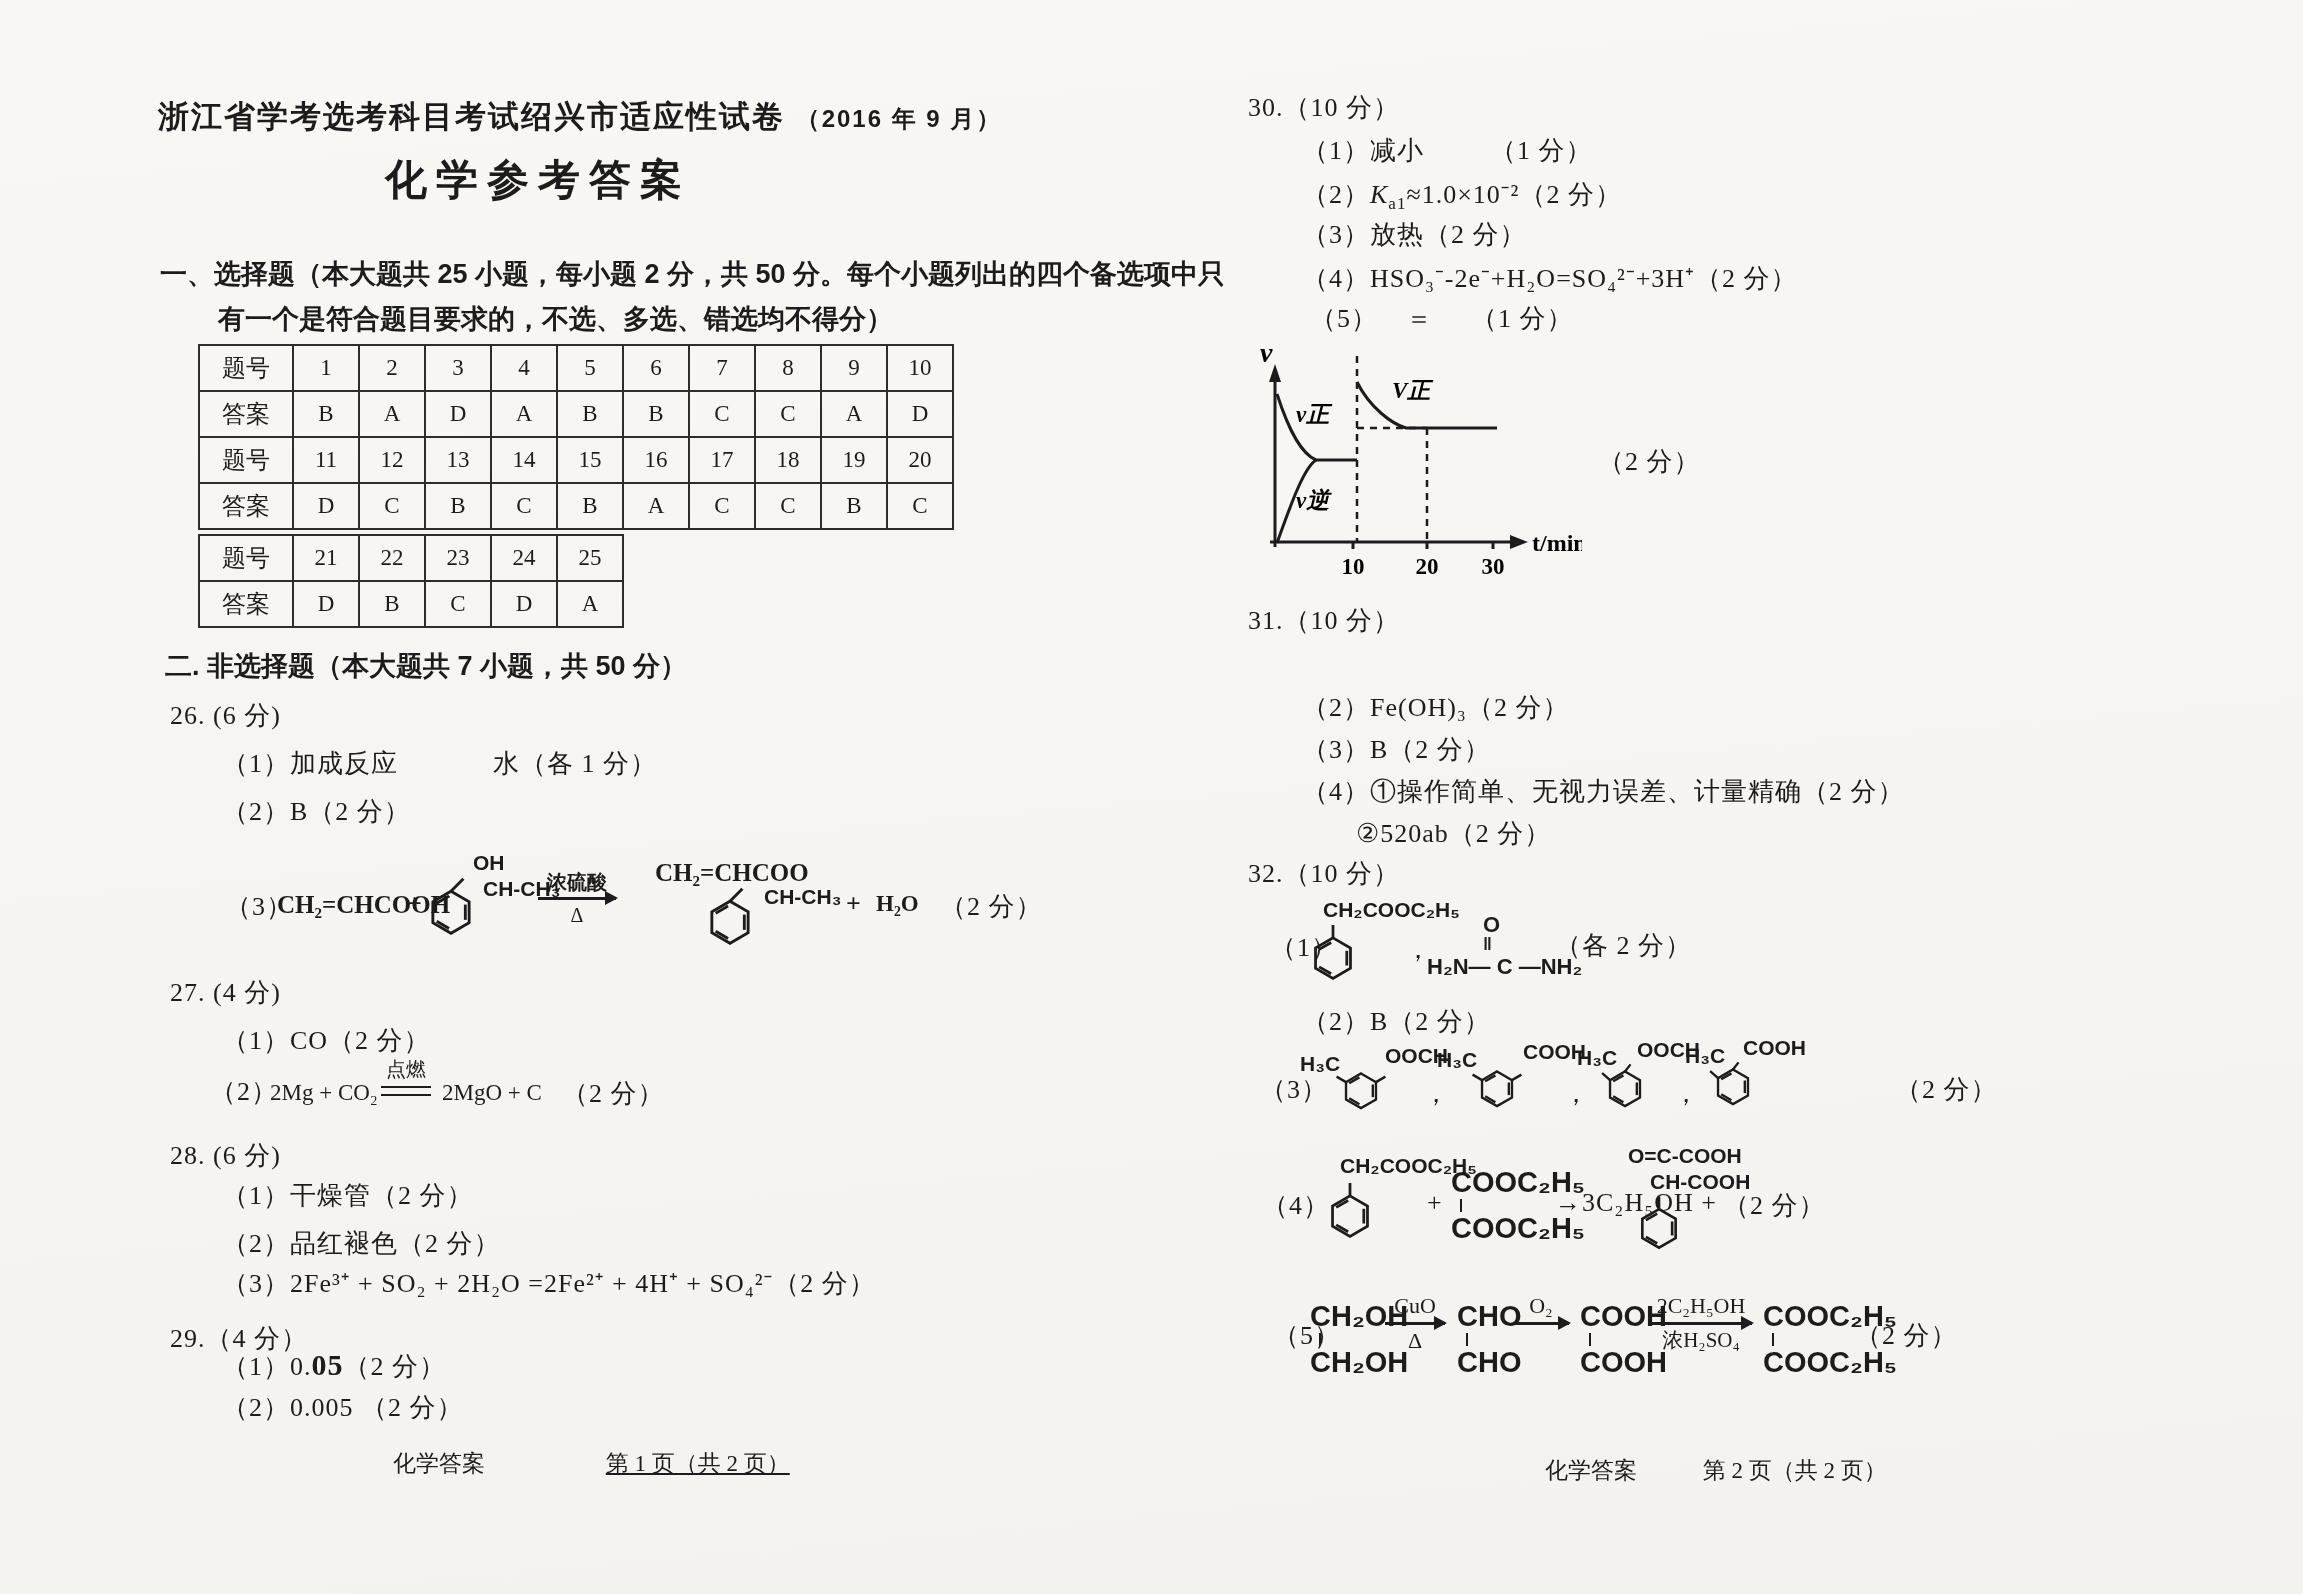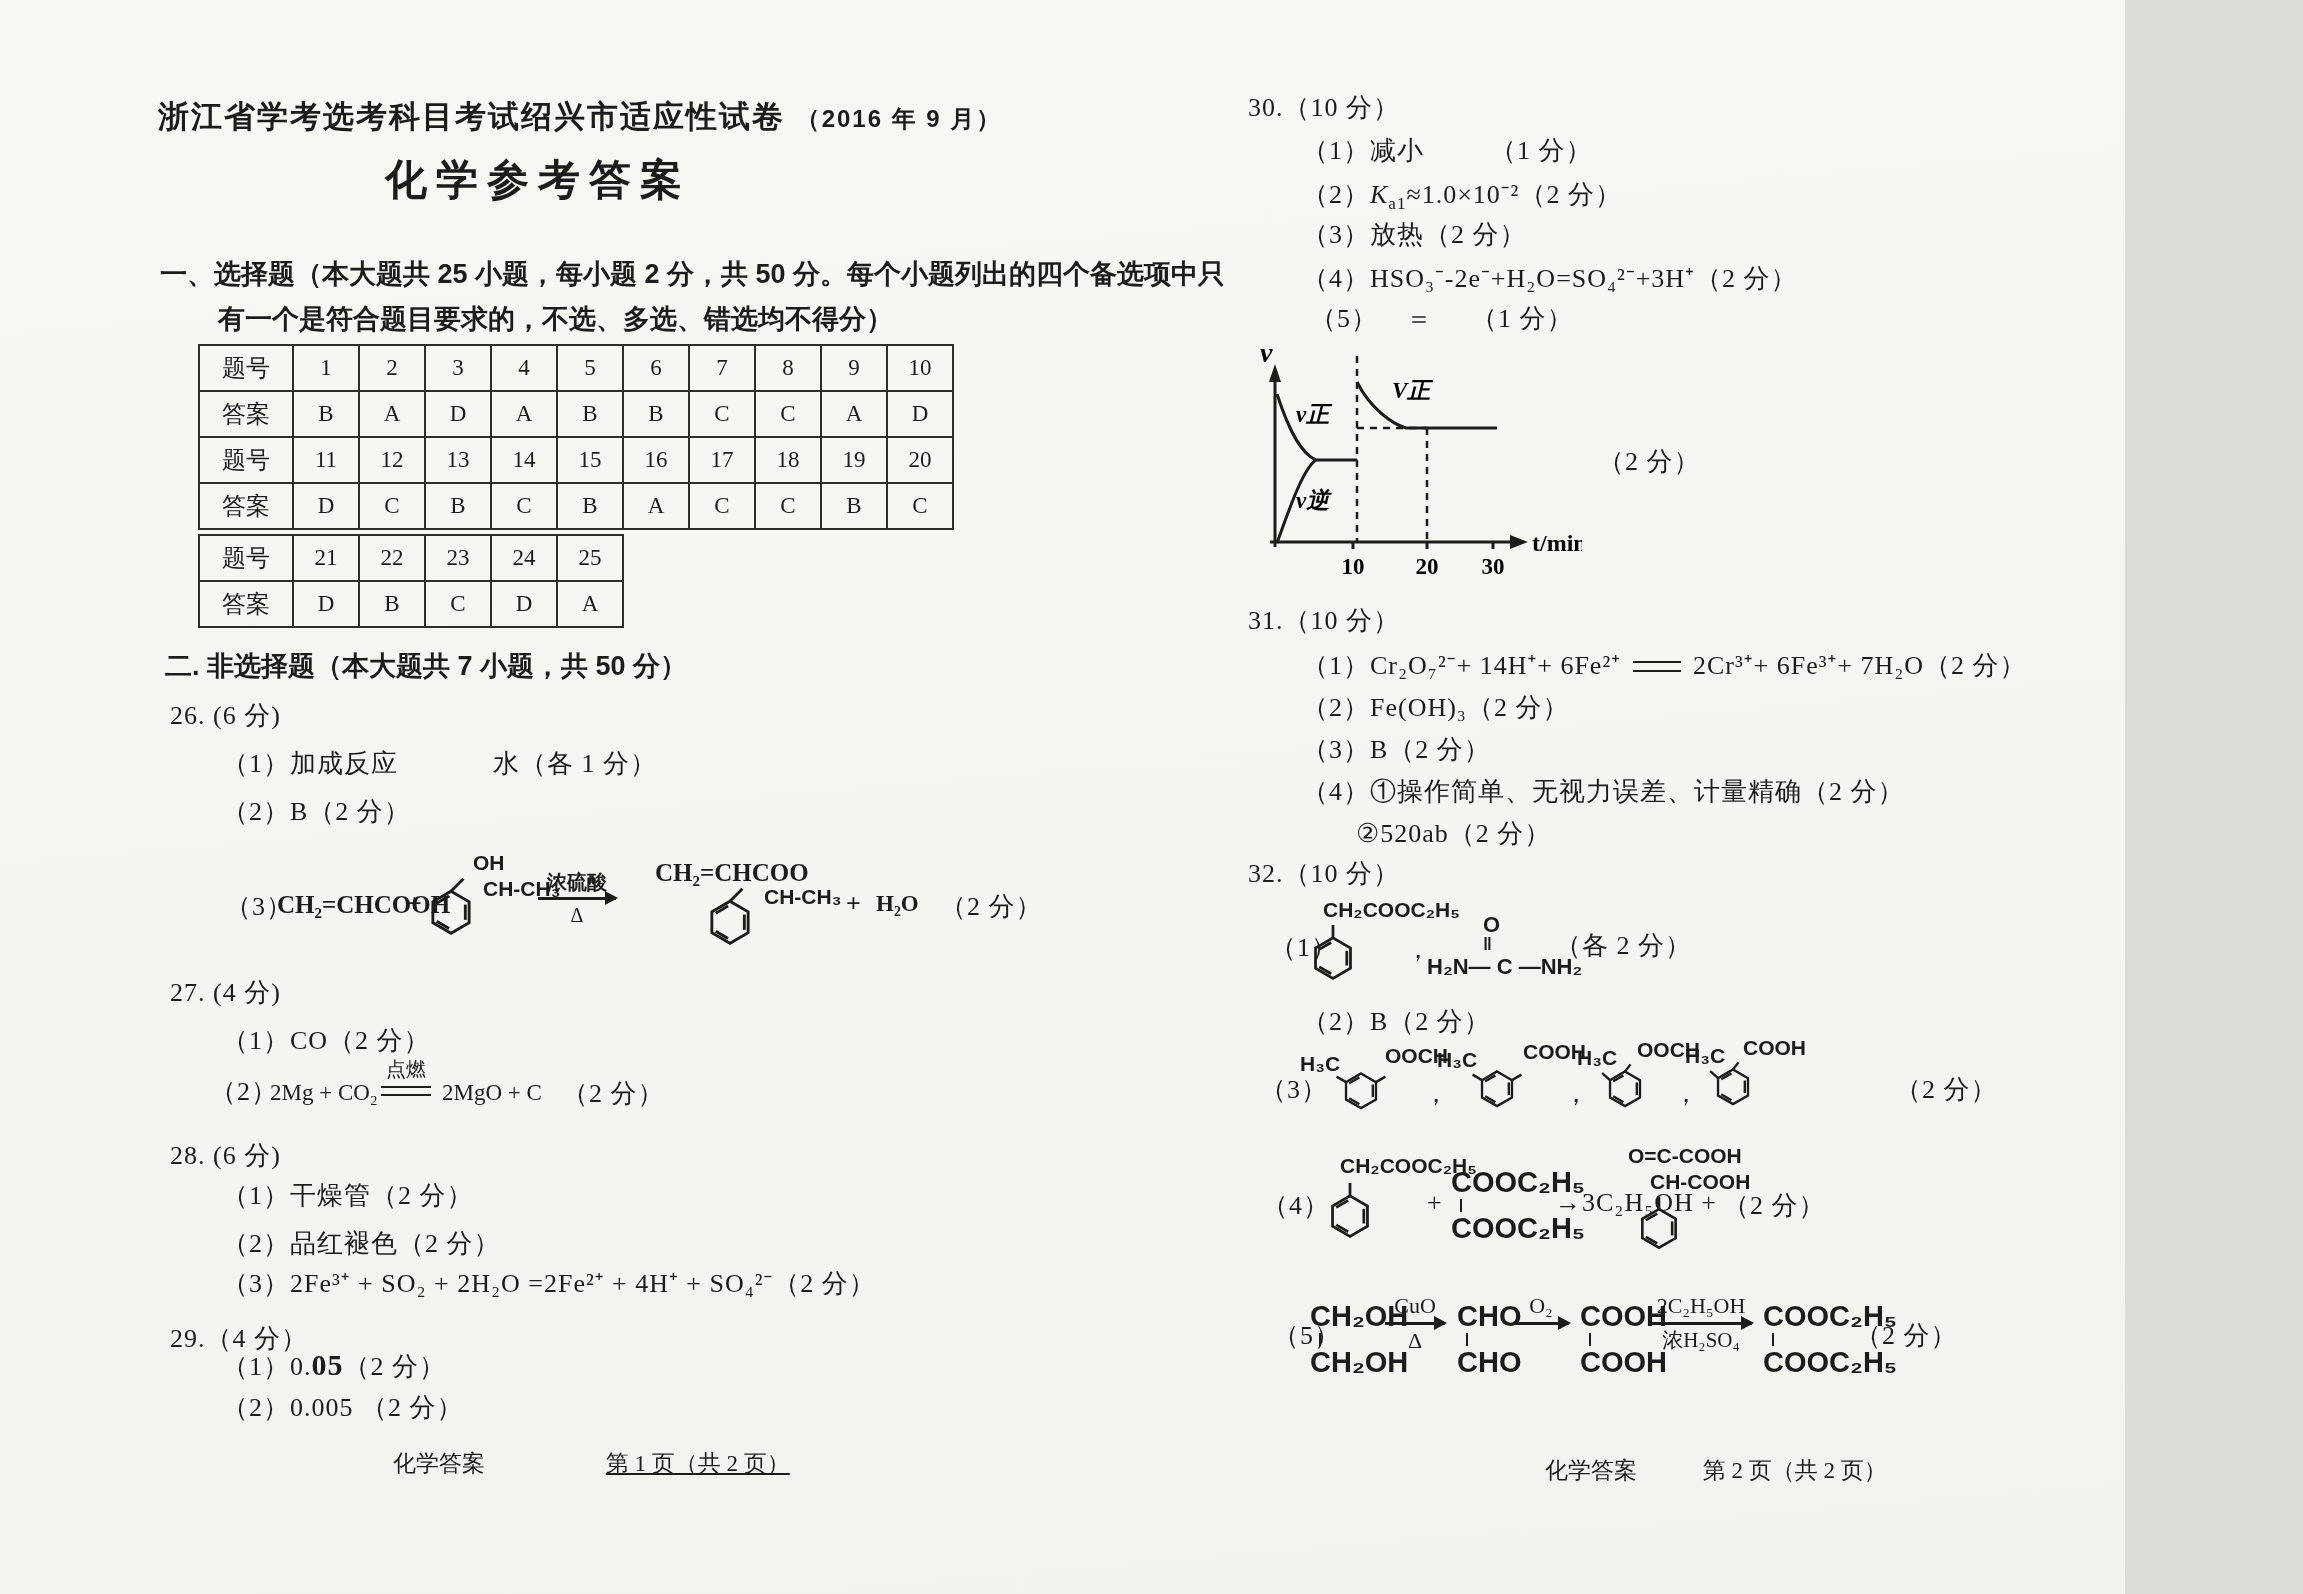--- a/index.html
+++ b/index.html
@@ -1,16 +1,16 @@
 <!DOCTYPE html>
 <html><head>
 <meta charset="utf-8">
 <style>
   html,body{margin:0;padding:0;background:#dcdcd8;}
-  .sheet{position:relative;width:2125px;height:1594px;background:linear-gradient(175deg,#f8f7f4 0%,#f5f4f0 60%,#f3f2ee 100%);
+  .sheet{position:relative;width:2303px;height:1594px;background:linear-gradient(175deg,#f8f7f4 0%,#f5f4f0 60%,#f3f2ee 100%);
          font-family:"Liberation Serif",serif;color:#1c1c1c;overflow:hidden;}
   .abs{position:absolute;}
   .hei{font-family:"Liberation Sans",sans-serif;font-weight:700;}
   .item{font-size:26px;letter-spacing:1px;white-space:nowrap;}
   .fml{font-weight:700;}
   .slabel{font-family:"Liberation Sans",sans-serif;font-weight:600;font-size:21px;white-space:nowrap;}
   table.ans{border-collapse:collapse;background:transparent;}
   table.ans td{border:2px solid #2e2d2a;width:64px;height:44px;text-align:center;font-size:23px;padding:0;}
   table.ans td:first-child{width:92px;font-size:24px;}
   .vstack{display:flex;flex-direction:column;align-items:flex-start;}
@@ -237,23 +237,20 @@
       <line x1="105" y1="92" x2="175" y2="92" stroke="#1c1c1c" stroke-width="2.5" stroke-dasharray="7,6"></line>
       <line x1="175" y1="92" x2="175" y2="206" stroke="#1c1c1c" stroke-width="2.5" stroke-dasharray="7,6"></line>
 
       <text x="44" y="86" font-size="23" font-style="italic" font-weight="bold">v正</text>
       <text x="44" y="172" font-size="23" font-style="italic" font-weight="bold">v逆</text>
       <text x="140" y="62" font-size="23" font-style="italic" font-weight="bold">V正</text>
     </svg>
     <div class="abs item" style="left:448px;top:444px;">（2 分）</div>
 
     <div class="abs item" style="left:98px;top:603px;">31.（10 分）</div>
-    <div class="abs item" style="left:152px;top:646px;">
-      <span>（1）</span><span>Cr₂O₇²⁻+ 14H⁺+ 6Fe²⁺</span><span class="dbl"></span><span>2Cr³⁺+ 6Fe³⁺+ 7H₂O</span><span>（2 分）</span>
-    </div>
     <div class="abs item" style="left:152px;top:690px;">（2）Fe(OH)₃（2 分）</div>
     <div class="abs item" style="left:152px;top:732px;">（3）B（2 分）</div>
     <div class="abs item" style="left:152px;top:774px;">（4）①操作简单、无视力误差、计量精确（2 分）</div>
     <div class="abs item" style="left:206px;top:816px;">②520ab（2 分）</div>
 
     <div class="abs item" style="left:98px;top:856px;">32.（10 分）</div>
 
     <div class="abs" style="left:105px;top:890px;width:560px;height:115px;">
       <span class="abs item" style="left:15px;top:40px;">（1）</span>
       <span class="abs slabel" style="left:68px;top:8px;">CH₂COOC₂H₅</span>

